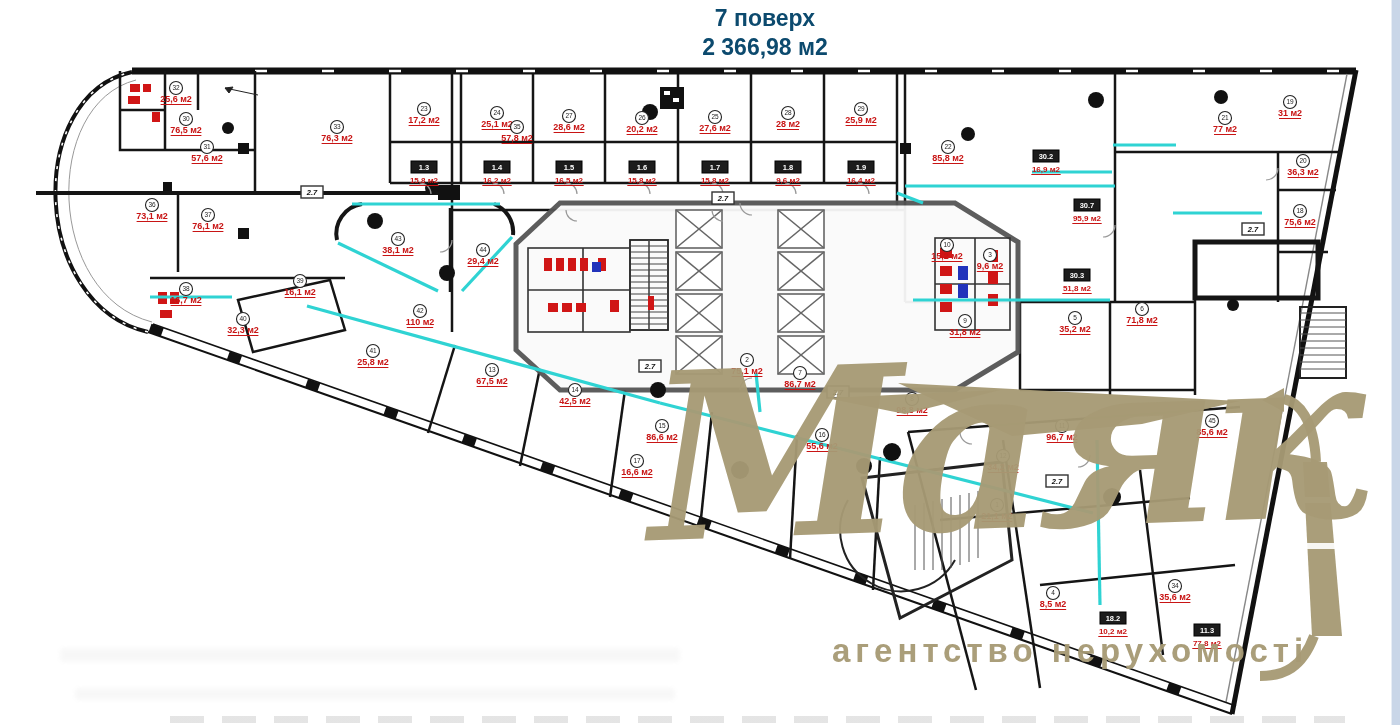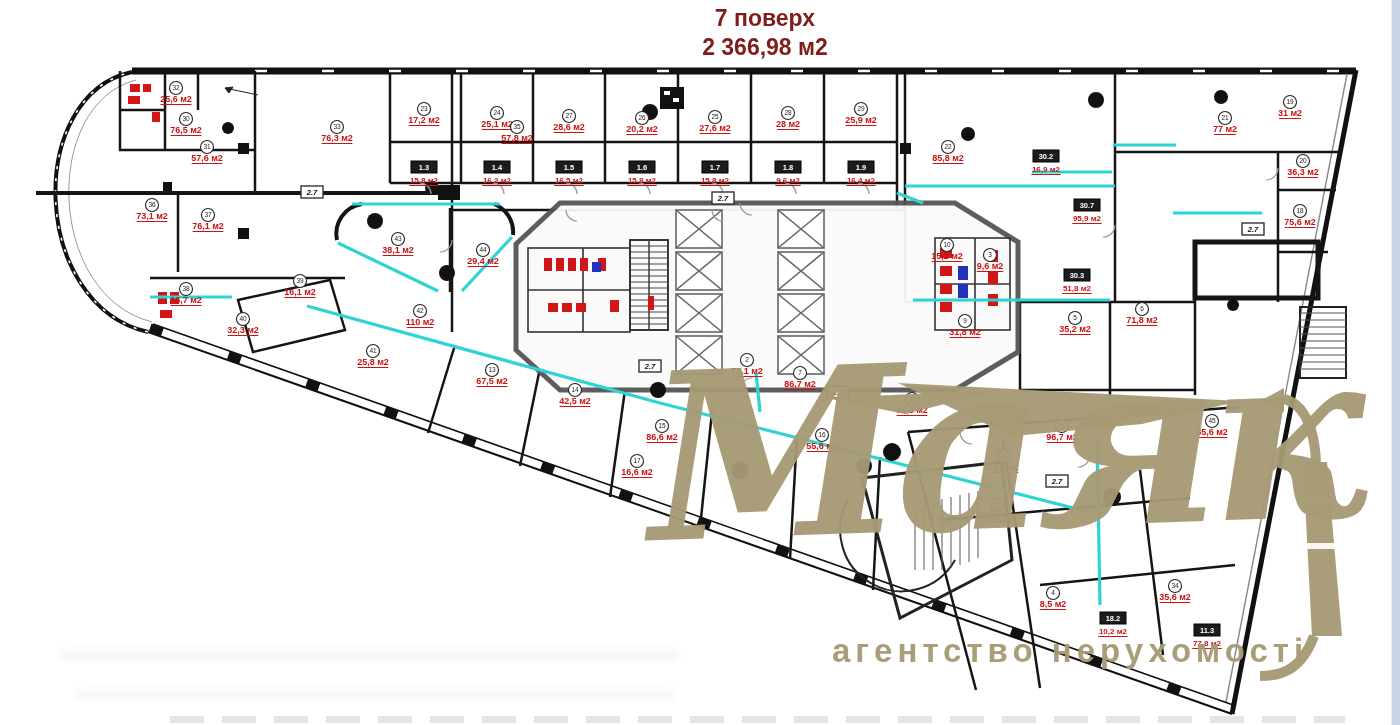--- a/index.html
+++ b/index.html
@@ -1,20 +1,20 @@
 <!DOCTYPE html>
 <html><head>
 <meta charset="utf-8">
 <style>
   html,body{margin:0;padding:0;background:#fff;}
   .stage{position:relative;width:1400px;height:725px;background:#ffffff;overflow:hidden;
          font-family:"Liberation Sans",sans-serif;}
   svg{font-family:"Liberation Sans",sans-serif;}
   .title-block{position:absolute;left:565px;top:4px;width:400px;text-align:center;
-               color:#7f1d1d;font-weight:bold;line-height:1.25;z-index:30;}
+               color:#0c4a6e;font-weight:bold;line-height:1.25;z-index:30;}
   .title-block .t1{font-size:23px;}
   .title-block .t2{font-size:23px;}
   .wm{position:absolute;left:0;top:0;width:1400px;height:725px;z-index:20;pointer-events:none;}
   .wm-brand{position:absolute;left:648px;top:330px;width:760px;
             font-family:"DejaVu Serif",serif;font-style:italic;font-weight:bold;
             font-size:232px;letter-spacing:-10px;color:rgba(167,154,117,0.96);
             transform:rotate(-2deg);line-height:1;}
   .wm-tagline{position:absolute;left:832px;top:632px;width:560px;
               font-size:33px;font-weight:bold;letter-spacing:5px;
               color:rgba(167,154,117,0.96);}

